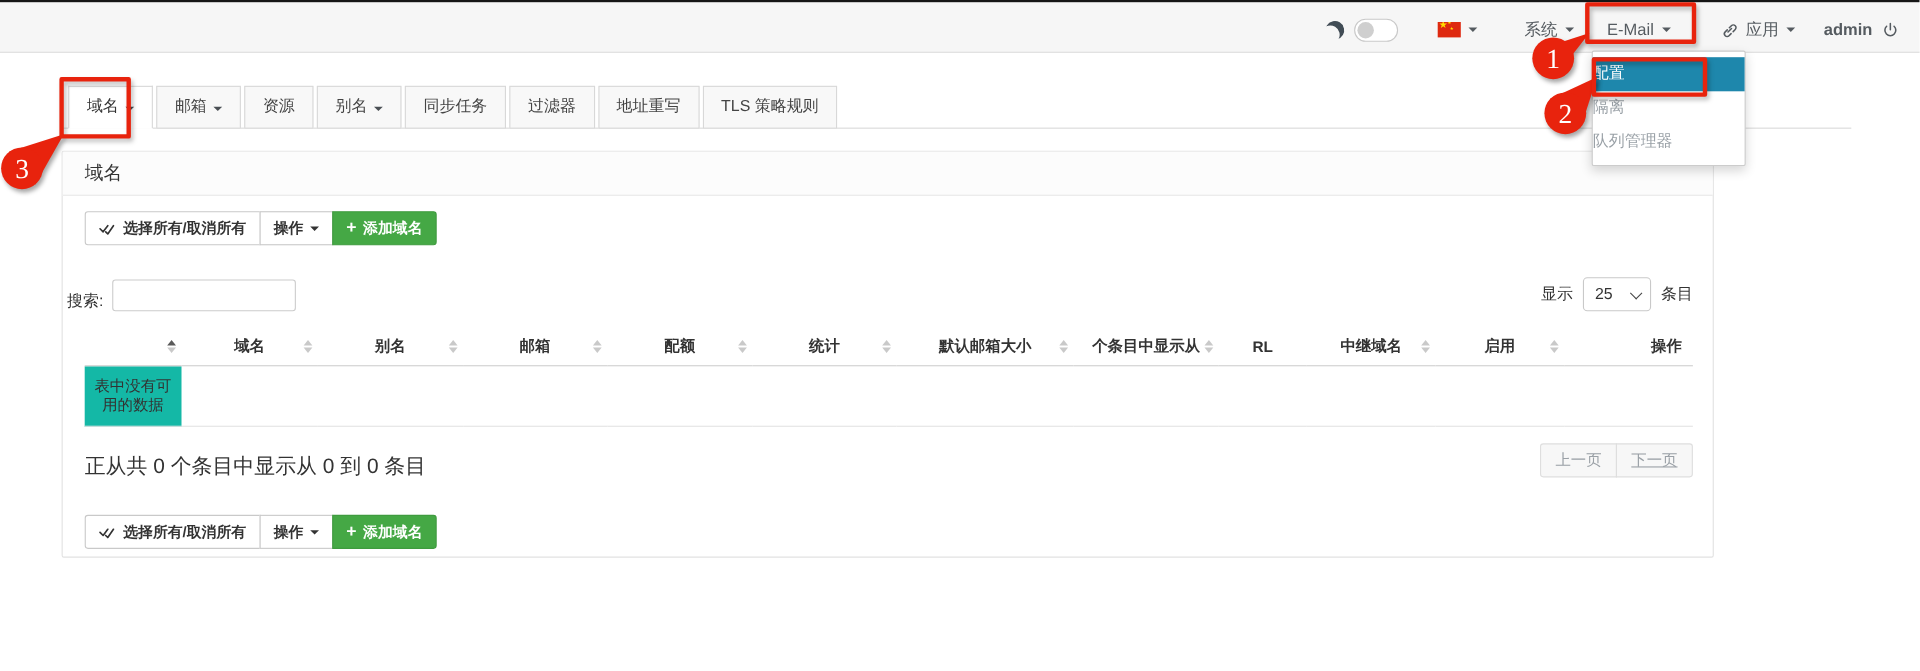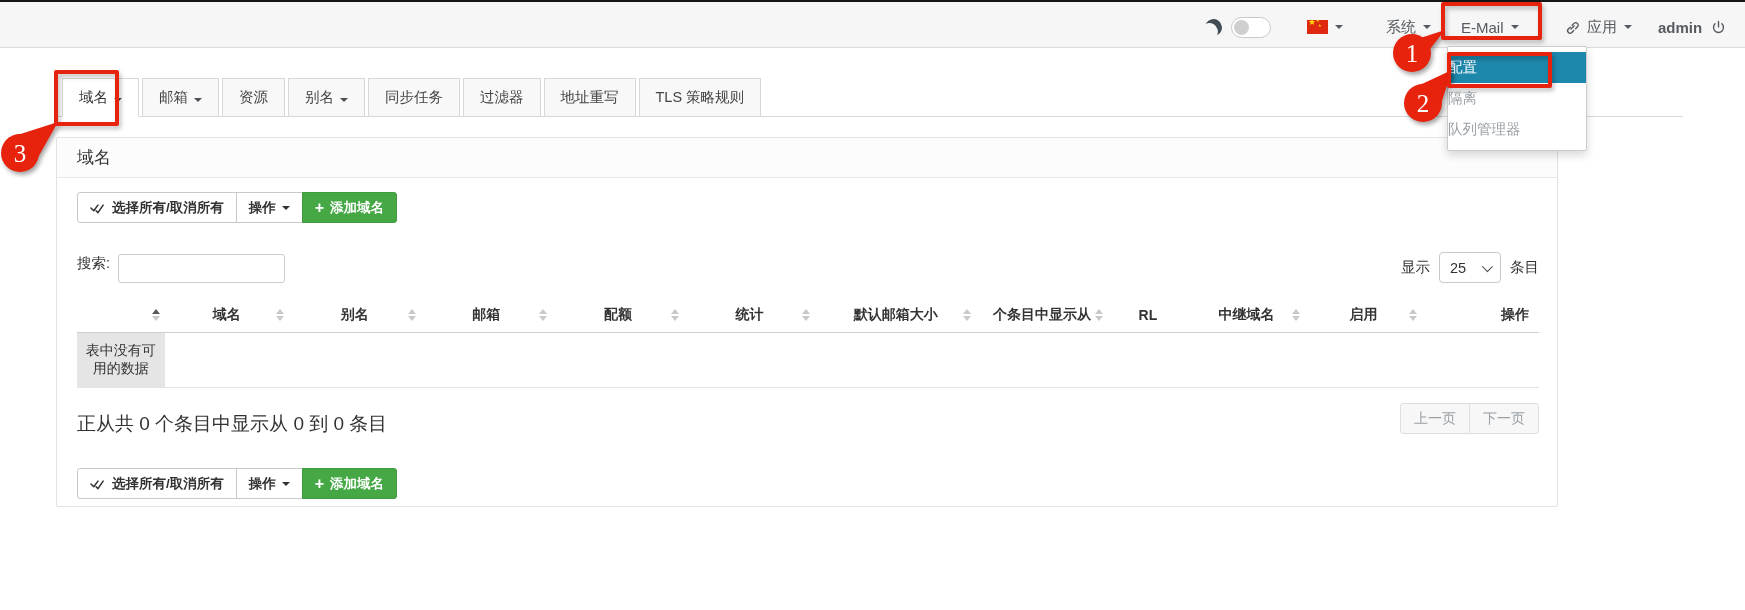--- a/index.html
+++ b/index.html
@@ -45,21 +45,21 @@
   .btn { height:31px; display:flex; align-items:center; font-size:13.5px; font-weight:bold;
     padding:0 12px; border:1px solid #c9c9c9; background:#fff; color:#333; cursor:pointer; }
   .btn + .btn { margin-left:-1px; }
   .btn.first { border-radius:3px 0 0 3px;justify-content:center; }
   .btn-success { background:#45a845; border-color:#3f9b3f; color:#fff;
     border-radius:0 3px 3px 0; }
   .btn .caret { border-top-color:#333; margin-left:6px; }
   .plus { font-size:16px; font-weight:bold; margin-right:6px; }
   .dblcheck { margin-right:7px; display:flex; align-items:center; }
 
-  .search-row { position:absolute; left:20px; top:116px; display:flex; align-items:flex-start; }
+  .search-row { position:absolute; left:4px; top:116px; display:flex; align-items:flex-end; }
   .search-label { font-size:14.5px; color:#333; margin-right:8px; }
   .search-input { width:167px; height:29px; border:1px solid #ccc; border-radius:3px;
     font-size:14px; padding:0 8px; outline:none; }
 
   .length-row { position:absolute; right:18px; top:114px; display:flex; align-items:center;
     font-size:14.5px; color:#333; }
   .length-select { width:62px; height:31px; border:1px solid #c9c9c9; border-radius:4px;
     margin:0 9px; display:flex; align-items:center; padding:6px 10px; cursor:pointer;
     justify-content:space-between; background:#fff; }
   .chev { width:8px; height:8px; border-right:1.6px solid #444; border-bottom:1.6px solid #444;
@@ -70,30 +70,30 @@
   table.dt th { font-size:14px; font-weight:bold; color:#333; text-align:center;
     padding:8px 4px; border-bottom:1px solid #cfcfcf; position:relative; cursor:pointer; }
   table.dt th.op { text-align:right; padding-right:10px; }
   .sort { position:absolute; right:5px; top:50%; transform:translateY(-50%);
     display:flex; flex-direction:column; align-items:center; }
   .sort i { display:block; width:0; height:0; border-left:4px solid transparent;
     border-right:4px solid transparent; }
   .sort .up { border-bottom:5px solid #c9c9c9; margin-bottom:2px; }
   .sort .down { border-top:5px solid #c9c9c9; }
   .sort.active .up { border-bottom-color:#5a5a5a; }
-  td.empty-cell { background:#e5e5e5; font-size:14px; color:#333; text-align:center;
+  td.empty-cell { background:#14b8a6; font-size:14px; color:#333; text-align:center;
     padding:9px 8px; height:51px; }
   tr.empty-row td { border-bottom:1px solid #e3e3e3; }
 
   .info-text { position:absolute; left:20px; top:273px; font-size:19px; color:#333; }
   .pager { position:absolute; right:18px; top:265px; display:flex; }
   .page-btn { height:31px; padding:0 13px; display:flex; align-items:center; font-size:14px;
     color:#9aa0a6; background:#f7f7f7; border:1px solid #dedede; cursor:default; }
   .page-btn.prev { border-radius:3px 0 0 3px; }
-  .page-btn.next { border-radius:0 3px 3px 0; margin-left:-1px; }
+  .page-btn.next { border-radius:0 3px 3px 0; margin-left:-1px;text-decoration:underline; }
 
   
   .dropdown { position:absolute; left:1447px; top:46px; width:140px; background:#fff;
     border:1px solid #ccc; border-radius:2px; padding:5px 0; z-index:50;
     box-shadow:0 4px 10px rgba(0,0,0,.16); }
   .dd-item { height:31px; line-height:31px; font-size:14.5px;
     color:#9aa1a7; cursor:pointer; white-space:nowrap; }
   .dd-item.active { background:#1e87ac; color:#fff; }
 
   

